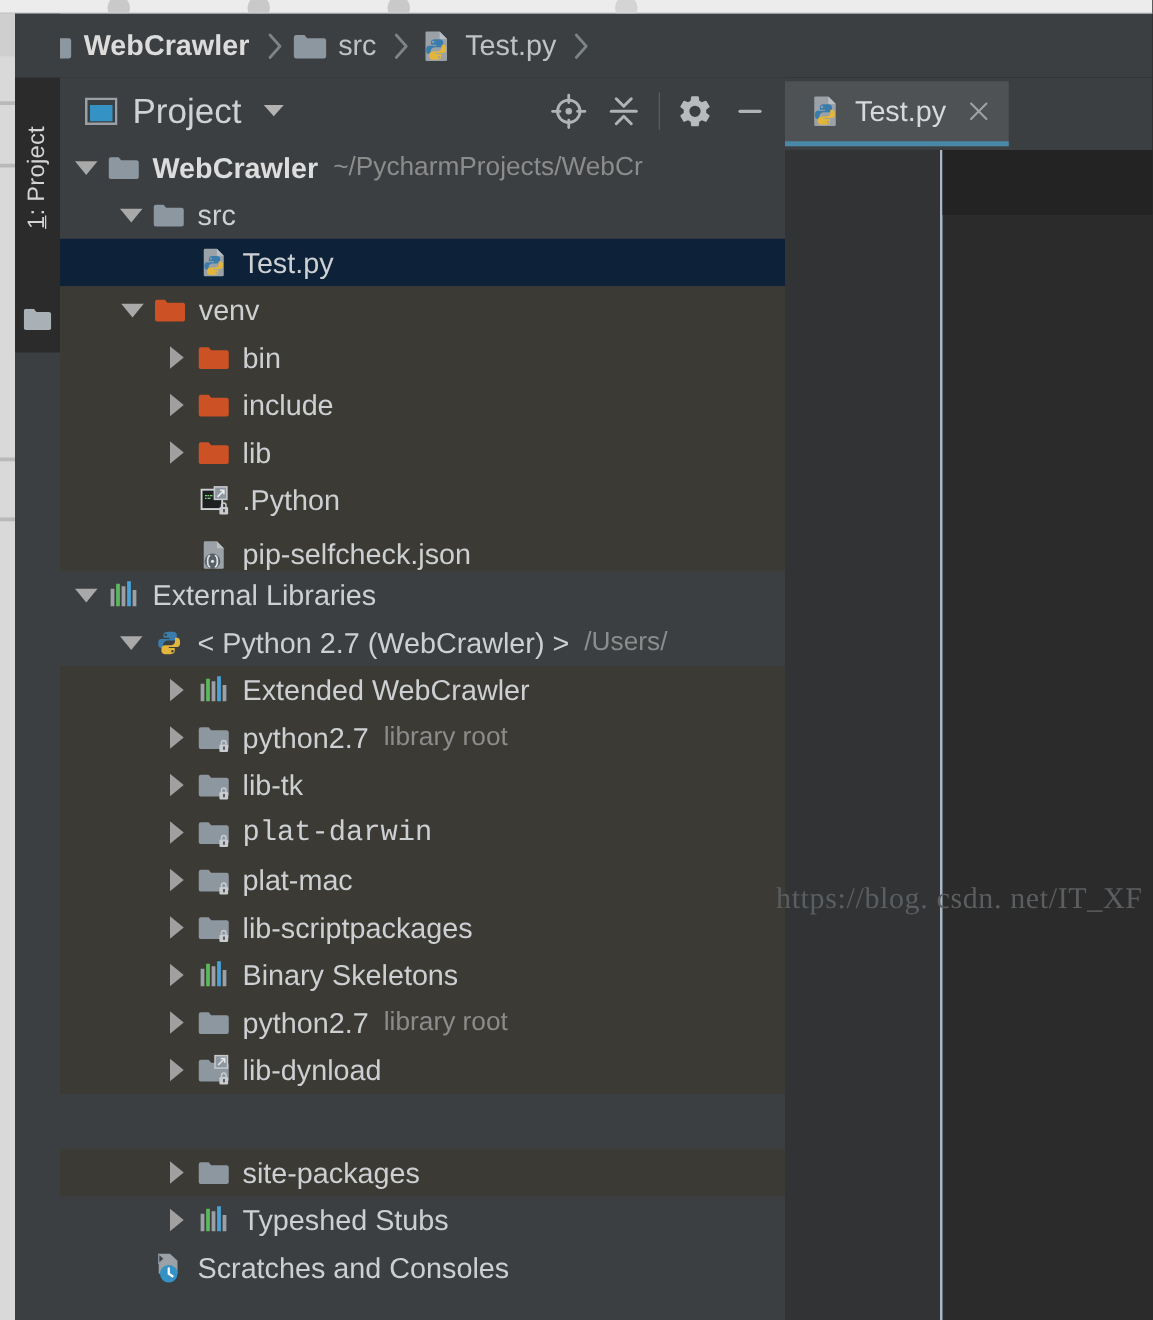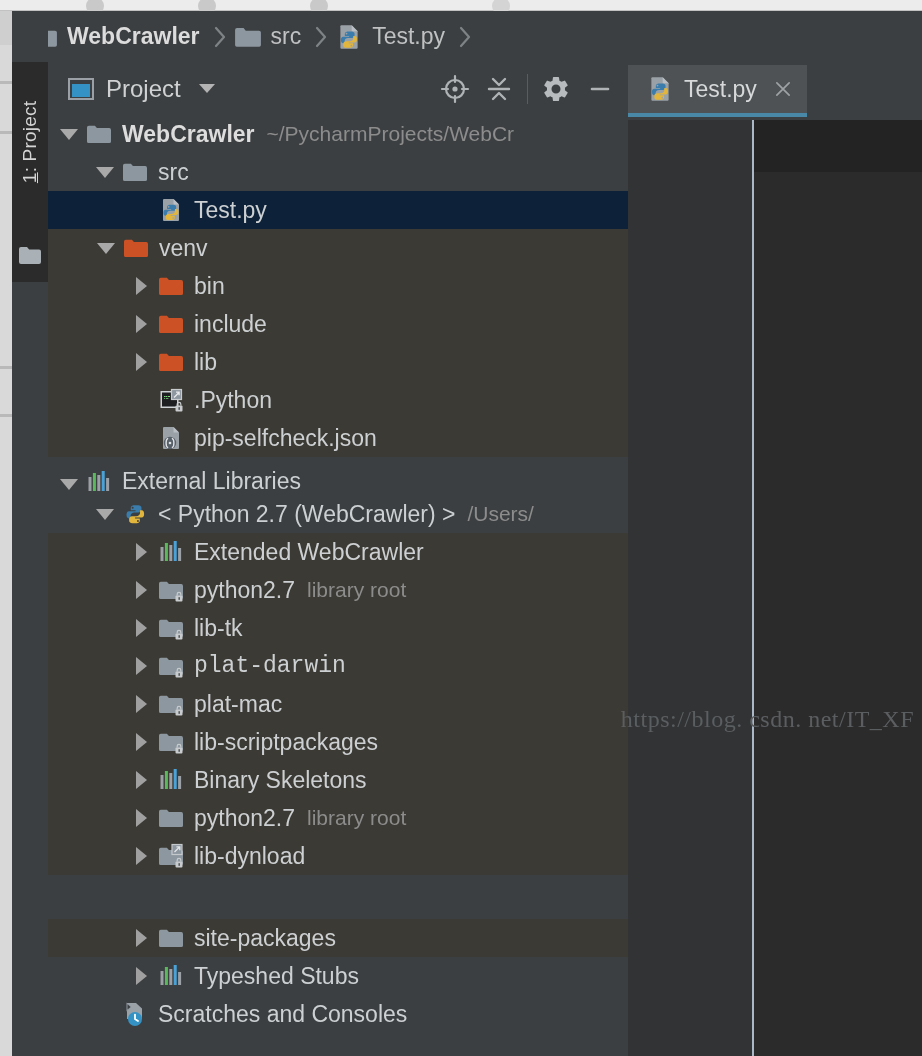--- a/index.html
+++ b/index.html
@@ -138,21 +138,21 @@
     display: flex;
     align-items: center;
   }
   .tw-title-group {
     display: flex;
     align-items: center;
     margin-left: 20px;
   }
   .tw-title {
     color: #cfd1d2;
-    font-size: 24px;
+    font-size: 28px;
     margin-left: 12px;
     white-space: nowrap;
   }
   .tw-caret {
     margin-left: 18px;
     width: 0; height: 0;
     border-left: 8px solid transparent;
     border-right: 8px solid transparent;
     border-top: 9px solid #b3b3b3;
   }
@@ -482,32 +482,32 @@
             <path d="M6 9h1.6v1H6zM8 9h1.4v1H8zM10 9h2v1h-2z" fill="#7fd67f"></path>
             <path d="M6 11.2h1.2v.9H6zM8 11.2h2.4v.9H8z" fill="#7fd67f"></path>
             <rect x="13.5" y="2.5" width="10" height="10" fill="#8d97a0" stroke="#c9ccce" stroke-width="1.2"></rect>
             <path d="M16 10.5l5-5M18 5.2h3.1v3.1" fill="none" stroke="#e8eaec" stroke-width="1.3"></path>
             <rect x="17.5" y="18.5" width="7" height="6" rx="1" fill="#c9ccce"></rect>
             <path d="M19.2 18.6v-1.5a1.8 1.8 0 0 1 3.6 0v1.5" fill="none" stroke="#c9ccce" stroke-width="1.2"></path>
             <rect x="20.4" y="20.2" width="1.6" height="2.6" fill="#5a5d5f"></rect>
           </svg>
           <span class="node-label">.Python</span>
         </div>
-        <div class="tree-row tinted" style="padding-left: 82px;">
+        <div class="tree-row tinted" style="padding-left: 82px; align-items: flex-end;">
           <span class="arrow none"></span>
           <svg width="26" height="26" viewBox="0 0 26 26" class="node-icon">
             <path d="M6 2h9.5L21 7.6V23a1 1 0 0 1-1 1H6a1 1 0 0 1-1-1V3a1 1 0 0 1 1-1z" fill="#9aa2a8"></path>
             <path d="M15.5 2L21 7.6h-5.5z" fill="#b9bfc4"></path>
             <circle cx="12" cy="18" r="6.2" fill="#58606a"></circle>
             <path d="M9.6 13.6c-2 1-2 7.8 0 8.8M14.4 13.6c2 1 2 7.8 0 8.8" fill="none" stroke="#dfe2e4" stroke-width="1.4" stroke-linecap="round"></path>
             <circle cx="12" cy="18" r="1.3" fill="#dfe2e4"></circle>
           </svg>
           <span class="node-label">pip-selfcheck.json</span>
         </div>
-        <div class="tree-row" style="padding-left: 10px; align-items: flex-end;">
+        <div class="tree-row" style="padding-left: 10px;">
           <span class="arrow">
             <span class="tri-down"></span>
           </span>
           <svg width="26" height="26" viewBox="0 0 26 26" class="node-icon">
             <rect x="2.5" y="8" width="3" height="14" fill="#9aa0a6"></rect>
             <rect x="6.9" y="4" width="3" height="18" fill="#5cb85c"></rect>
             <rect x="11.3" y="6" width="3" height="16" fill="#9aa0a6"></rect>
             <rect x="15.700000000000001" y="2" width="3" height="20" fill="#4aa3d8"></rect>
             <rect x="20.1" y="9" width="3" height="13" fill="#9aa0a6"></rect>
           </svg>

